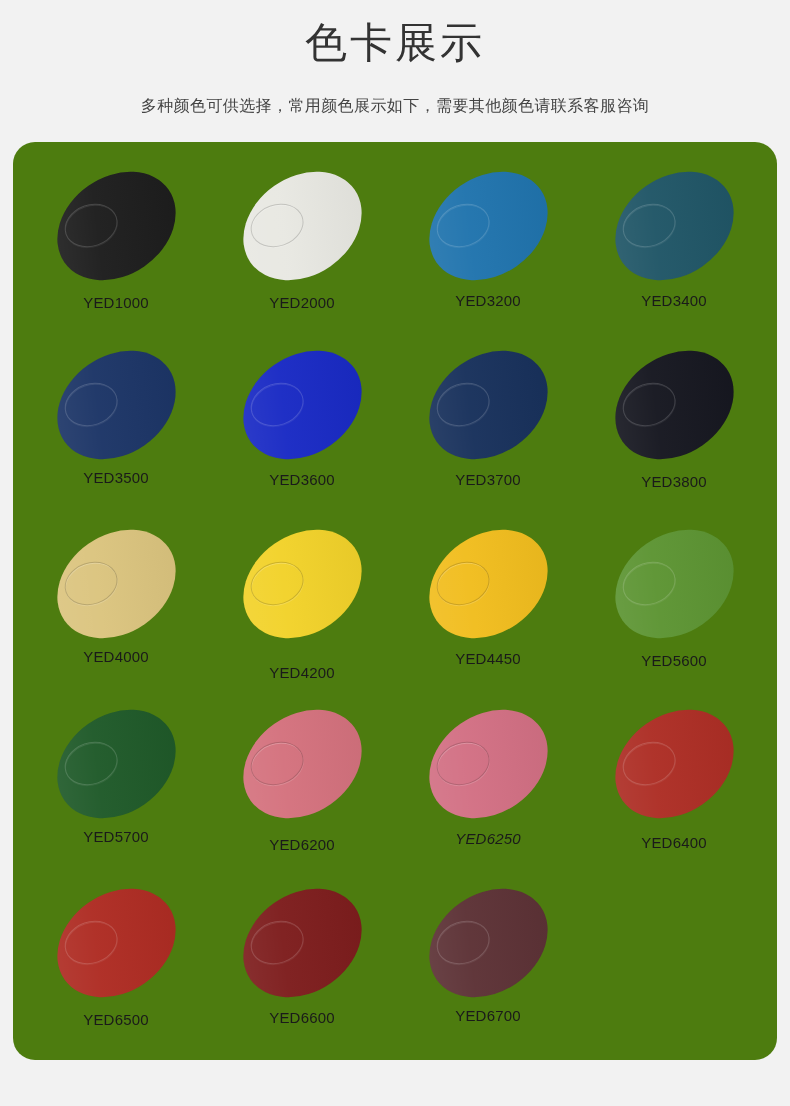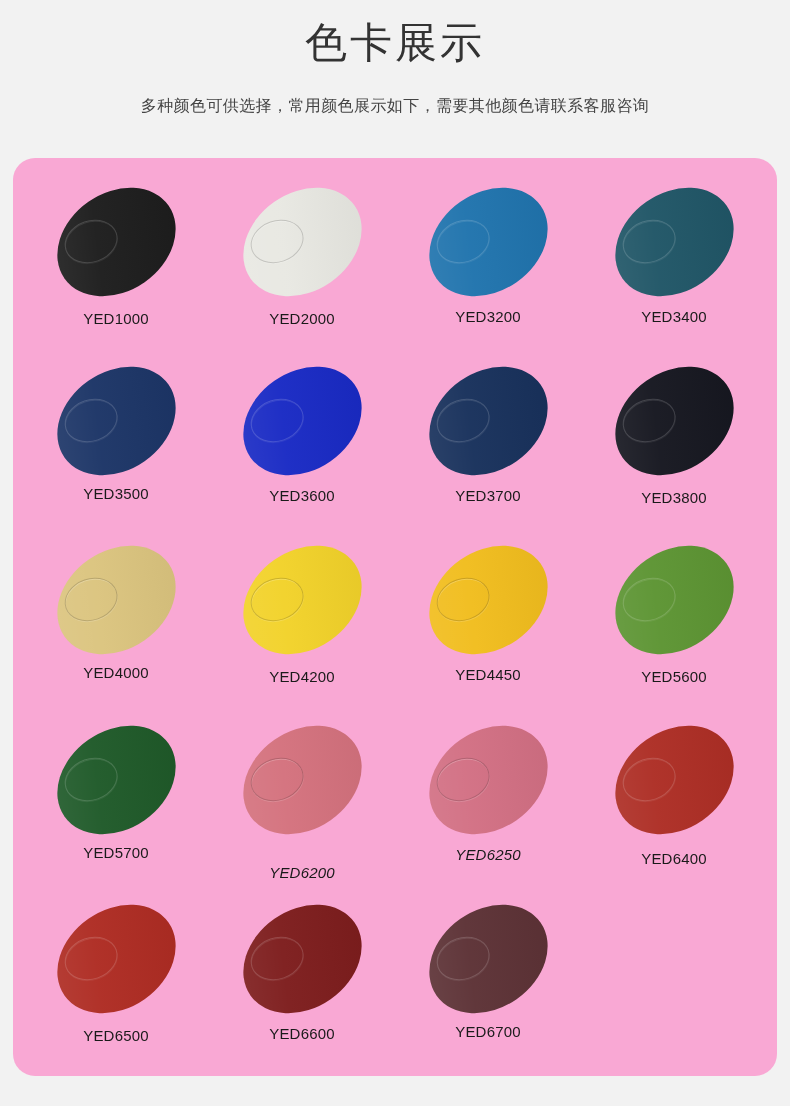--- a/index.html
+++ b/index.html
@@ -37,24 +37,24 @@
     color: #444444;
     margin: 8px;
     padding-top: 20px;
     letter-spacing: 0.4px;
   }
 
   
   .swatch-card {
     position: absolute;
     left: 13px;
-    top: 158px;
+    top: 142px;
     width: 764px;
     height: 918px;
-    background: #f9a8d4;
+    background: #4d7c0f;
     border-radius: 22px;
     box-sizing: border-box;
     padding: 16px 10px 6px 10px;
     overflow: hidden;
   }
 
   .swatch-grid {
     display: grid;
     grid-template-columns: repeat(4, 1fr);
     grid-template-rows: repeat(5, 1fr);
@@ -213,21 +213,21 @@
           </div>
         </div>
         <div class="swatch-label">YED4000</div>
       </div>
       <div class="swatch-cell">
         <div class="swatch-chip-wrap">
           <div class="swatch-chip light" style="background-color: rgb(242, 210, 41);">
             <div class="swatch-ring"></div>
           </div>
         </div>
-        <div class="swatch-label" style="margin-top: 0px;">YED4200</div>
+        <div class="swatch-label" style="margin-top: 12px;">YED4200</div>
       </div>
       <div class="swatch-cell">
         <div class="swatch-chip-wrap">
           <div class="swatch-chip light" style="background-color: rgb(241, 189, 29);">
             <div class="swatch-ring"></div>
           </div>
         </div>
         <div class="swatch-label" style="margin-top: -2px;">YED4450</div>
       </div>
       <div class="swatch-cell">
@@ -245,21 +245,21 @@
           </div>
         </div>
         <div class="swatch-label">YED5700</div>
       </div>
       <div class="swatch-cell">
         <div class="swatch-chip-wrap">
           <div class="swatch-chip light" style="background-color: rgb(212, 113, 125);">
             <div class="swatch-ring"></div>
           </div>
         </div>
-        <div class="swatch-label" style="margin-top: 16px; font-style: italic;">YED6200</div>
+        <div class="swatch-label" style="margin-top: 4px;">YED6200</div>
       </div>
       <div class="swatch-cell">
         <div class="swatch-chip-wrap">
           <div class="swatch-chip light" style="background-color: rgb(210, 111, 131);">
             <div class="swatch-ring"></div>
           </div>
         </div>
         <div class="swatch-label" style="margin-top: -2px; font-style: italic;">YED6250</div>
       </div>
       <div class="swatch-cell">

